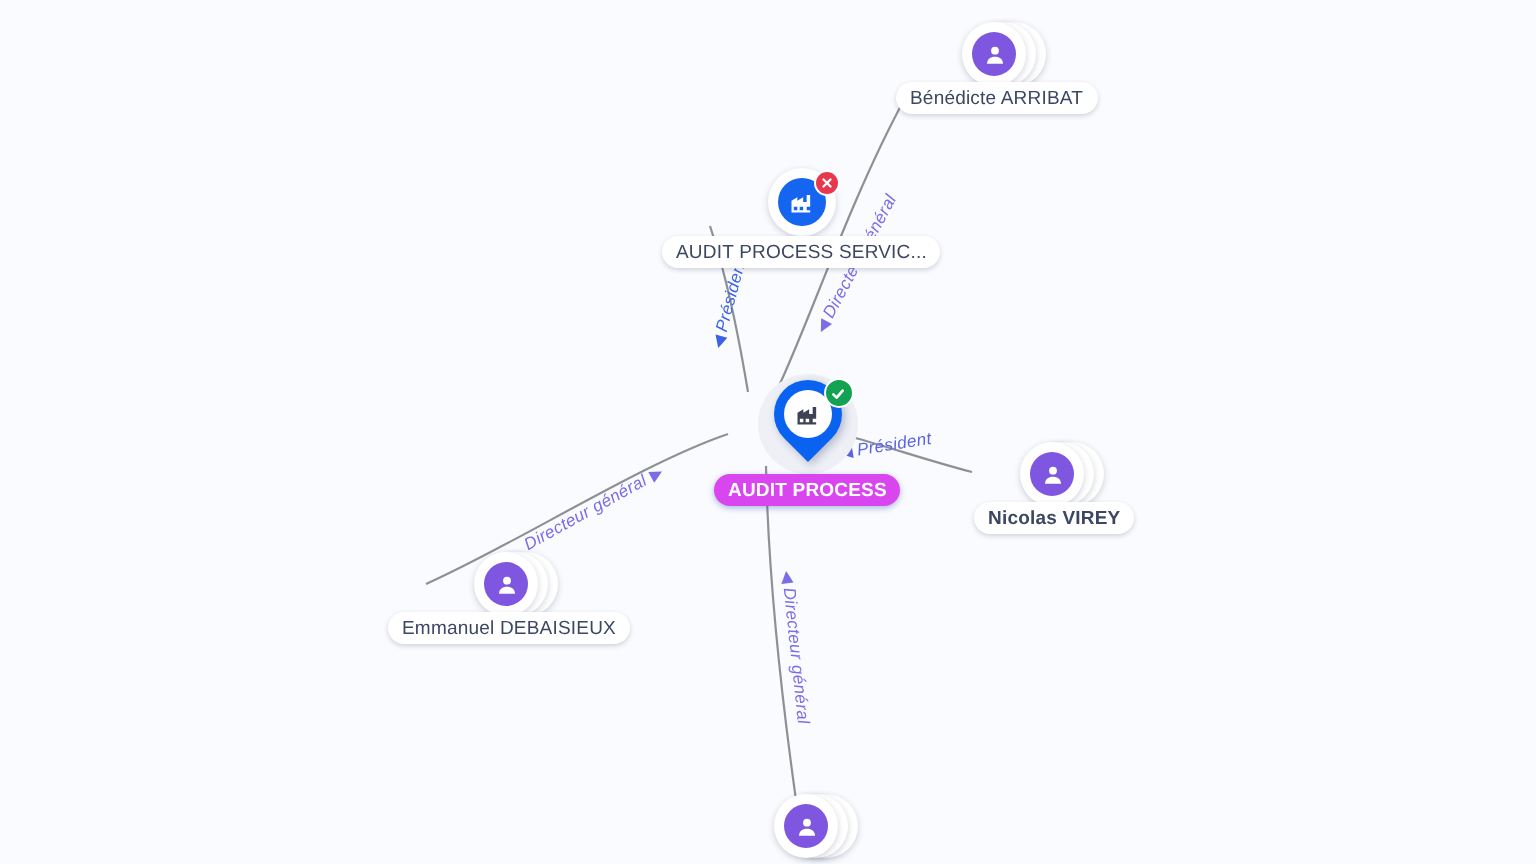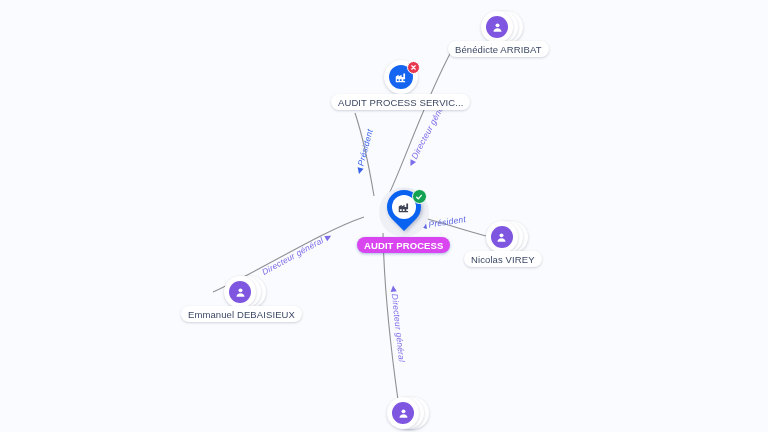--- a/index.html
+++ b/index.html
@@ -226,21 +226,21 @@
   </div>
 
   <div class="edge-label" style="left:265px; top:272px; transform: rotate(-29deg) translate(0,-50%);">
     <span>Directeur général</span><span class="arrow" style="margin-left:3px;margin-right:0;">▶</span>
   </div>
 
   <div class="edge-label" style="left:389px; top:281px; transform: rotate(84deg) translate(0,-50%);">
     <span class="arrow">◀</span><span>Directeur général</span>
   </div>
 
-  <div class="node" style="left:331px; top:60px;">
+  <div class="node" style="left:331px; top:84px;">
     <div class="company-stack">
       <div class="card"></div>
       <div class="company-disc">
         <svg width="14" height="14" viewBox="0 0 24 24" fill="#ffffff" aria-hidden="true">
           <path d="M3 21V11l5-3v3l5-3v4h3V6h3v15H3zm2-2h3v-3H5v3zm5 0h3v-3h-3v3zm6 0h3v-3h-3v3z"></path>
         </svg>
       </div>
       <div class="badge err">
         <svg width="7" height="7" viewBox="0 0 24 24" stroke="#ffffff" stroke-width="4" stroke-linecap="round" fill="none">
           <path d="M6 6 L18 18 M18 6 L6 18"></path>
@@ -258,36 +258,36 @@
       <div class="avatar-disc">
         <svg width="13" height="13" viewBox="0 0 24 24" fill="#ffffff" aria-hidden="true">
           <circle cx="12" cy="8" r="3.6"></circle>
           <path d="M4.6 20c0-4 3.4-6.4 7.4-6.4s7.4 2.4 7.4 6.4z"></path>
         </svg>
       </div>
     </div>
     <div class="node-label">Bénédicte ARRIBAT</div>
   </div>
 
-  <div class="node" style="left:464px; top:221px;">
+  <div class="node" style="left:487px; top:221px;font-weight:bold;">
     <div class="avatar-stack">
       <div class="card c3"></div>
       <div class="card c2"></div>
       <div class="card c1"></div>
       <div class="avatar-disc">
         <svg width="13" height="13" viewBox="0 0 24 24" fill="#ffffff" aria-hidden="true">
           <circle cx="12" cy="8" r="3.6"></circle>
           <path d="M4.6 20c0-4 3.4-6.4 7.4-6.4s7.4 2.4 7.4 6.4z"></path>
         </svg>
       </div>
     </div>
     <div class="node-label">Nicolas VIREY</div>
   </div>
 
-  <div class="node" style="left:181px; top:276px;">
+  <div class="node" style="left:194px; top:276px;">
     <div class="avatar-stack">
       <div class="card c3"></div>
       <div class="card c2"></div>
       <div class="card c1"></div>
       <div class="avatar-disc">
         <svg width="13" height="13" viewBox="0 0 24 24" fill="#ffffff" aria-hidden="true">
           <circle cx="12" cy="8" r="3.6"></circle>
           <path d="M4.6 20c0-4 3.4-6.4 7.4-6.4s7.4 2.4 7.4 6.4z"></path>
         </svg>
       </div>

